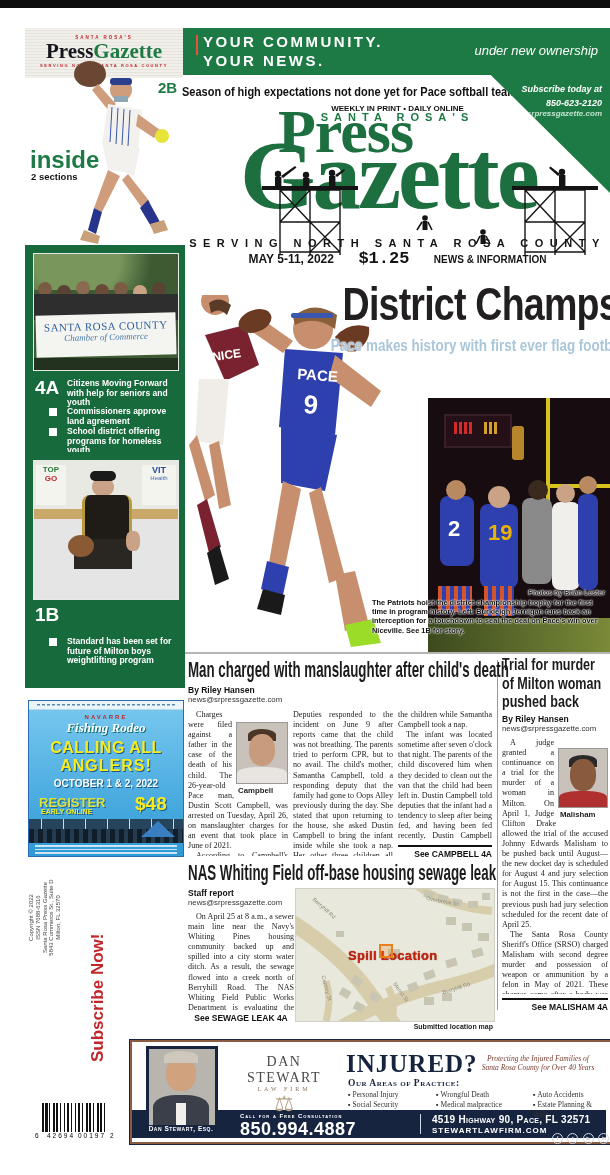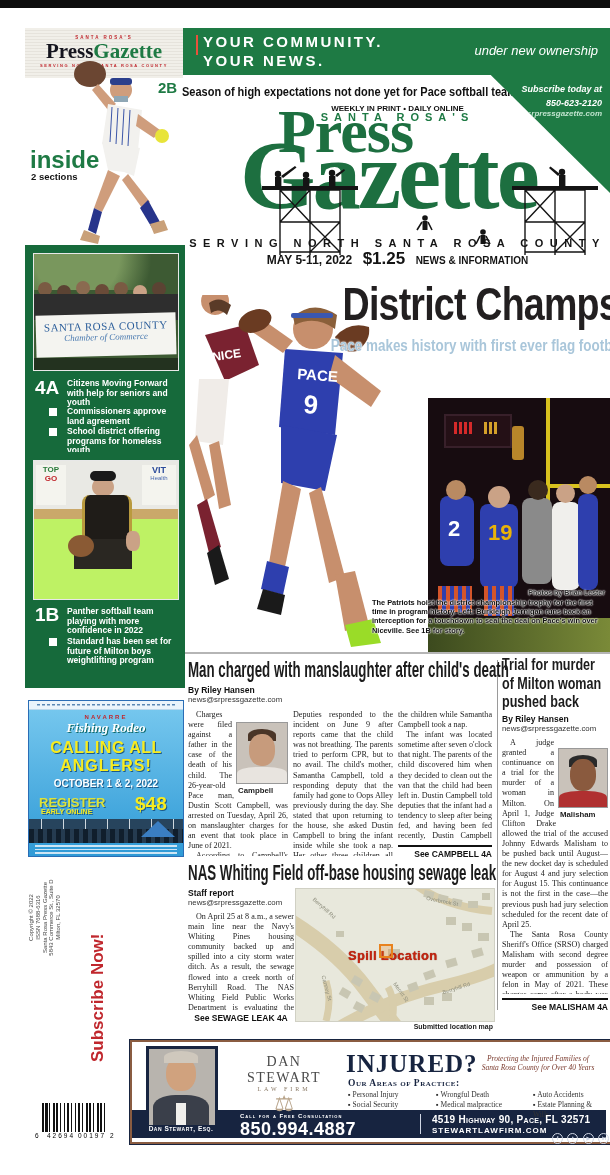--- a/index.html
+++ b/index.html
@@ -107,21 +107,21 @@
       <circle cx="243" cy="72" r="2.8"></circle>
         <rect x="240.5" y="75" width="5" height="9"></rect>
         <path d="M240 76 L236 84 M246 76 L250 84" stroke="#141414" stroke-width="1.6"></path>
     </g>
   </svg>
   <div class="abs b" style="left:185px;top:233px;width:425px;text-align:center;z-index:4;">
     <span style="font-size:11px;letter-spacing:6.5px;color:#141414;">SERVING NORTH SANTA ROSA COUNTY</span>
   </div>
   <div class="abs" style="left:185px;top:249px;width:425px;text-align:center;z-index:4;">
     <span class="b" style="font-size:12px;color:#141414;">MAY 5-11, 2022</span>
-    <span class="b" style="font-size:17px;color:#141414;margin:0 6px;">$1.25</span>
+    <span class="b" style="font-size:17px;color:#141414;margin:0 20px;font-family:Liberation Mono, monospace;">$1.25</span>
     <span class="b" style="font-size:10px;color:#141414;">NEWS &amp; INFORMATION</span>
   </div>
 
   <svg class="abs" viewBox="0 0 150 200" style="left:38px;top:52px;width:150px;height:200px;z-index:5;">
     <ellipse cx="52" cy="22" rx="16" ry="13" fill="#6b4632"></ellipse>
     <path d="M60 32 L78 52 L70 58 L54 38 Z" fill="#cf9d7c"></path>
     <circle cx="83" cy="38" r="11" fill="#cf9d7c"></circle>
     <rect x="72" y="26" width="22" height="7" rx="3" fill="#2b3f8c"></rect>
     <path d="M76 44 h14 v6 h-14 z" fill="#8fa7b5"></path>
     <path d="M70 52 L104 58 L100 98 L64 92 Z" fill="#f2f1ee"></path>
@@ -165,41 +165,40 @@
       <span class="sq abs" style="left:0;top:1px;"></span>
       <span class="lead" style="display:block;margin-left:18px;">Commissioners approve land agreement</span>
     </div>
     <div class="abs" style="left:24px;top:182px;width:128px;">
       <span class="sq abs" style="left:0;top:1px;"></span>
       <span class="lead" style="display:block;margin-left:18px;">School district offering programs for homeless youth</span>
     </div>
   </div>
 
   <div class="abs gbox" style="left:25px;top:452px;width:160px;height:236px;z-index:4;">
-    <div class="abs" style="left:8px;top:8px;width:144px;height:138px;background:#bef264;overflow:hidden;border:1px solid #e8e8e8;">
+    <div class="abs" style="left:8px;top:8px;width:144px;height:138px;background:#e5e5e5;overflow:hidden;border:1px solid #e8e8e8;">
       <div style="position:absolute;left:0;top:0;width:100%;height:48px;background:#e9e9e4;"></div>
       <div style="position:absolute;left:2px;top:4px;width:30px;height:40px;background:#f4f4ee;text-align:center;">
         <div style="font-size:8px;font-weight:bold;color:#2a7a3a;">TOP</div>
         <div style="font-size:8px;font-weight:bold;color:#c0272d;">GO</div>
       </div>
       <div style="position:absolute;right:2px;top:4px;width:34px;height:40px;background:#f4f4ee;text-align:center;">
         <div style="font-size:9px;font-weight:bold;color:#2a4a9a;">VIT</div>
         <div style="font-size:6px;color:#4a6ab0;">Health</div>
       </div>
       <div style="position:absolute;left:0;top:48px;width:100%;height:10px;background:#caa86a;"></div>
       <circle></circle>
       <div style="position:absolute;left:58px;top:16px;width:22px;height:20px;border-radius:50%;background:#caa286;"></div>
       <div style="position:absolute;left:56px;top:10px;width:26px;height:10px;border-radius:6px;background:#1a1a1a;"></div>
       <div style="position:absolute;left:48px;top:34px;width:44px;height:48px;border-radius:8px;background:#1f1c18;border-left:3px solid #b99a3e;border-right:3px solid #b99a3e;"></div>
       <div style="position:absolute;left:40px;top:78px;width:58px;height:30px;background:#2a2722;"></div>
       <div style="position:absolute;left:34px;top:74px;width:26px;height:22px;border-radius:50%;background:#8a5a34;"></div>
       <div style="position:absolute;left:92px;top:70px;width:14px;height:20px;border-radius:40%;background:#caa286;"></div>
     </div>
     <div class="abs b w" style="left:10px;top:152px;font-size:19px;">1B</div>
-    <div class="abs lead" style="left:42px;top:155px;width:110px;">Panther softball team playing with more confidence in 2022</div>
     <div class="abs" style="left:24px;top:185px;width:128px;">
       <span class="sq abs" style="left:0;top:1px;"></span>
       <span class="lead" style="display:block;margin-left:18px;">Standard has been set for future of Milton boys weightlifting program</span>
     </div>
   </div>
 
   <div class="abs" style="left:28px;top:700px;width:154px;height:155px;border:1px solid #2a6db5;
               background:linear-gradient(#79c9ef,#2f9ad6);overflow:hidden;text-align:center;">
     <div style="height:8px;background:#eaf4fb;border-bottom:1px solid #bcd9ec;
          background-image:repeating-linear-gradient(90deg,#5a88b5 0 3px,transparent 3px 5px);background-size:90% 1.5px;background-position:center 3px;background-repeat:no-repeat;"></div>

